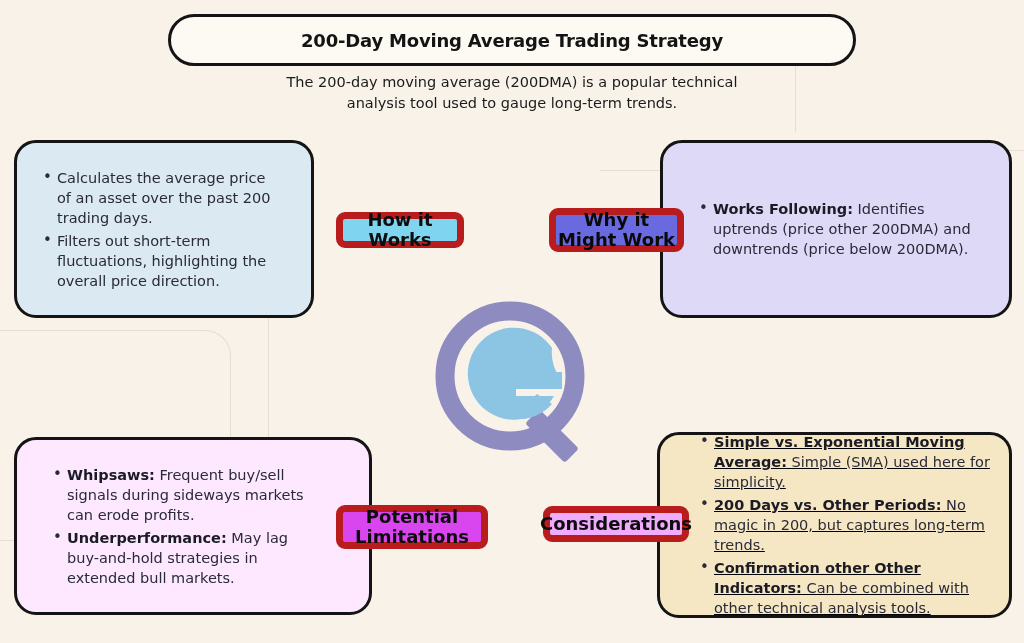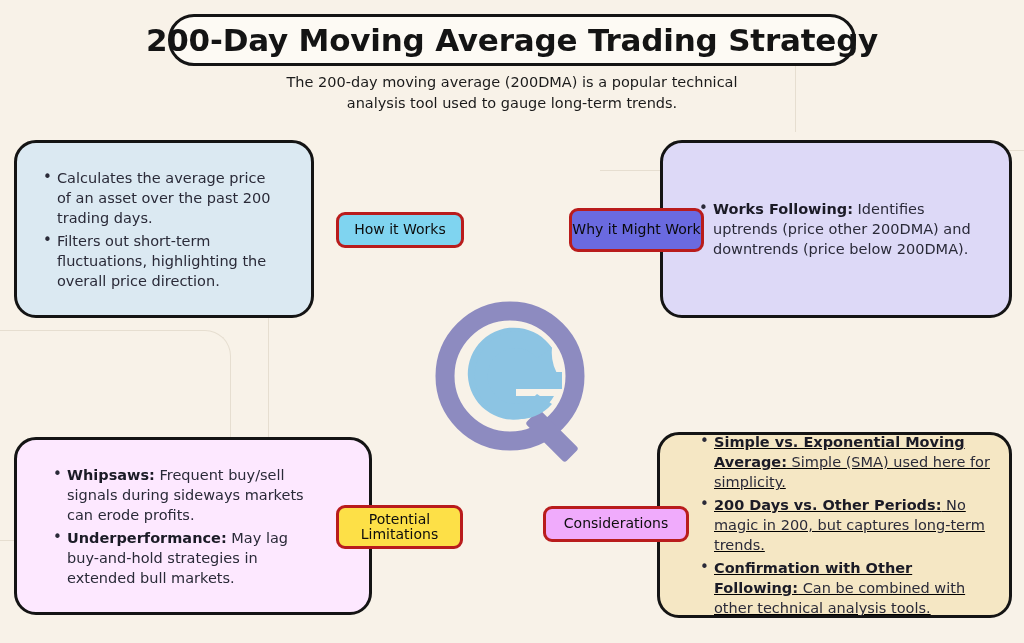--- a/index.html
+++ b/index.html
@@ -55,21 +55,21 @@
     height: 52px;
     background: #fdfaf4;
     border: 3px solid #141414;
     border-radius: 30px;
     display: flex;
     align-items: center;
     justify-content: center;
     box-sizing: border-box;
   }
   #title-pill .t {
-    font-size: 31px;
+    font-size: 18px;
     font-weight: bold;
     color: #141414;
     letter-spacing: -0.2px;
     white-space: nowrap;
   }
 
   
   #subtitle {
     position: absolute;
     left: 262px;
@@ -138,46 +138,45 @@
   #card-considerations {
     left: 657px; top: 432px; width: 355px; height: 186px;
     background: #f5e7c4;
     text-decoration: underline;
   }
   #card-considerations ul { padding-left: 40px; padding-right: 14px; }
 
   
   .chip {
     position: absolute;
-    border: 3px solid #b91c1c;
+    border: 7px solid #b91c1c;
     border-radius: 9px;
     box-sizing: border-box;
     display: flex;
     align-items: center;
     justify-content: center;
     text-align: center;
-    font-size: 14px;
-    font-weight: normal;
+    font-size: 18px;
+    font-weight: bold;
     color: #0d0d0d;
     line-height: 1.1;
     z-index: 5;
   }
   #chip-how {
     left: 336px; top: 212px; width: 128px; height: 36px;
     background: #7fd4f0;
   }
   #chip-why {
     left: 549px; top: 208px; width: 135px; height: 44px;
     background: #6a6ae0;
     color: #0a0a0a;
-    margin-left: 20px;
   }
   #chip-limits {
-    left: 336px; top: 505px; width: 127px; height: 44px;
-    background: #fde047;
+    left: 336px; top: 505px; width: 152px; height: 44px;
+    background: #d946ef;
   }
   #chip-considerations {
     left: 543px; top: 506px; width: 146px; height: 36px;
     background: #f0abfc;
   }
 </style>
 </head>
 <body>
 
 <div id="canvas">
@@ -244,21 +243,21 @@
 
   <div class="card" id="card-considerations">
     <ul>
       <li>
         <b>Simple vs. Exponential Moving Average:</b><span> Simple (SMA) used here for simplicity.</span>
       </li>
       <li>
         <b>200 Days vs. Other Periods:</b><span> No magic in 200, but captures long-term trends.</span>
       </li>
       <li>
-        <b>Confirmation with Other Following:</b><span> Can be combined with other technical analysis tools.</span>
+        <b>Confirmation other Other Indicators:</b><span> Can be combined with other technical analysis tools.</span>
       </li>
     </ul>
   </div>
 
   <div class="chip" id="chip-how">
     <span>How it Works</span>
   </div>
   <div class="chip" id="chip-why">
     <span>Why it Might Work</span>
   </div>

